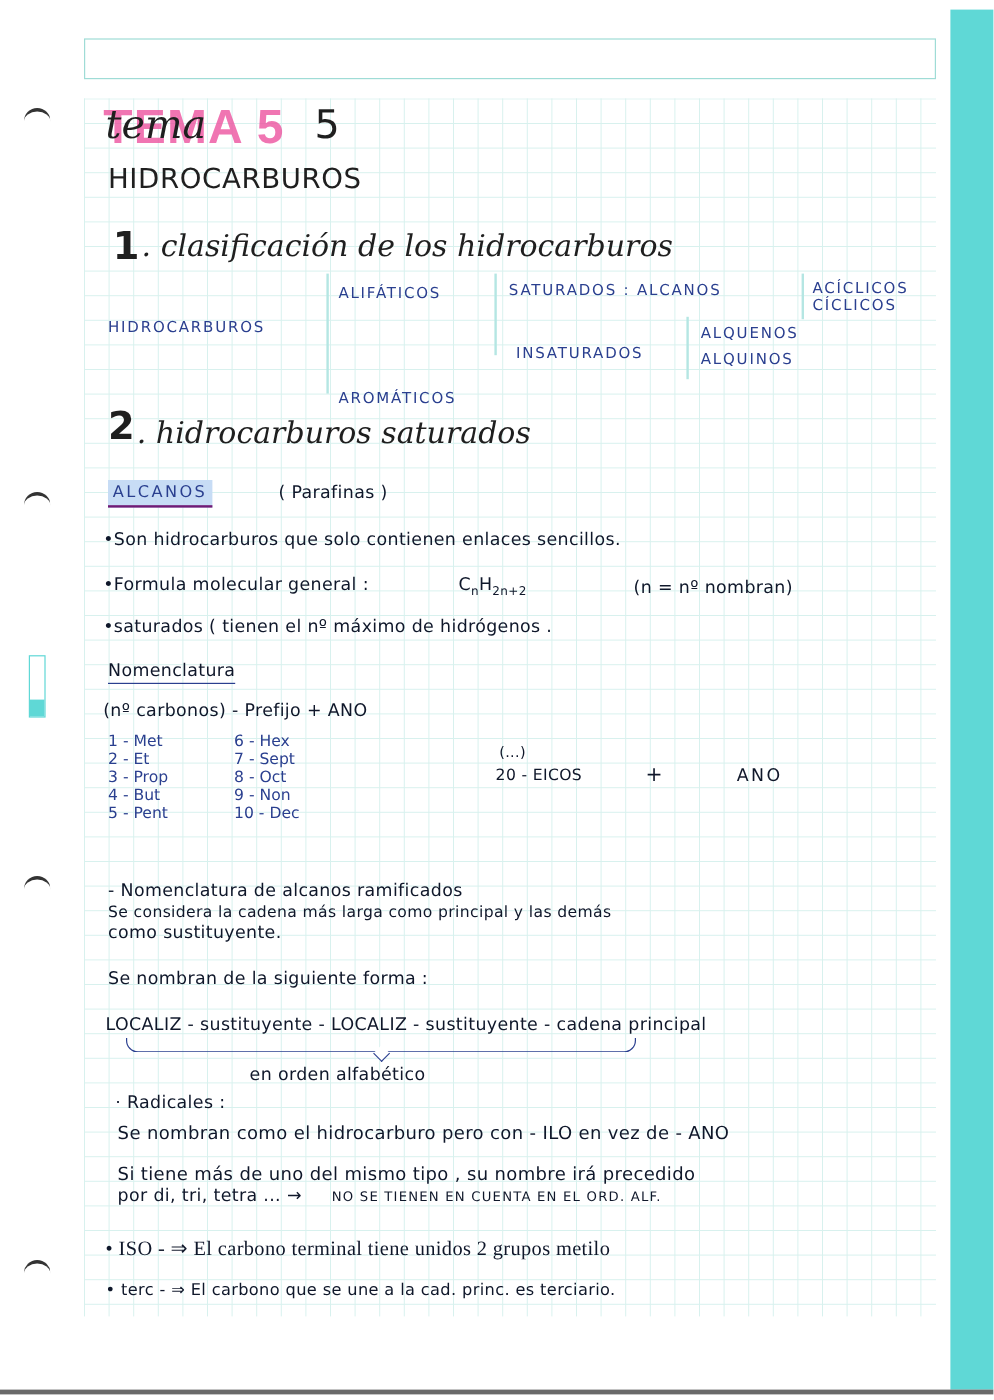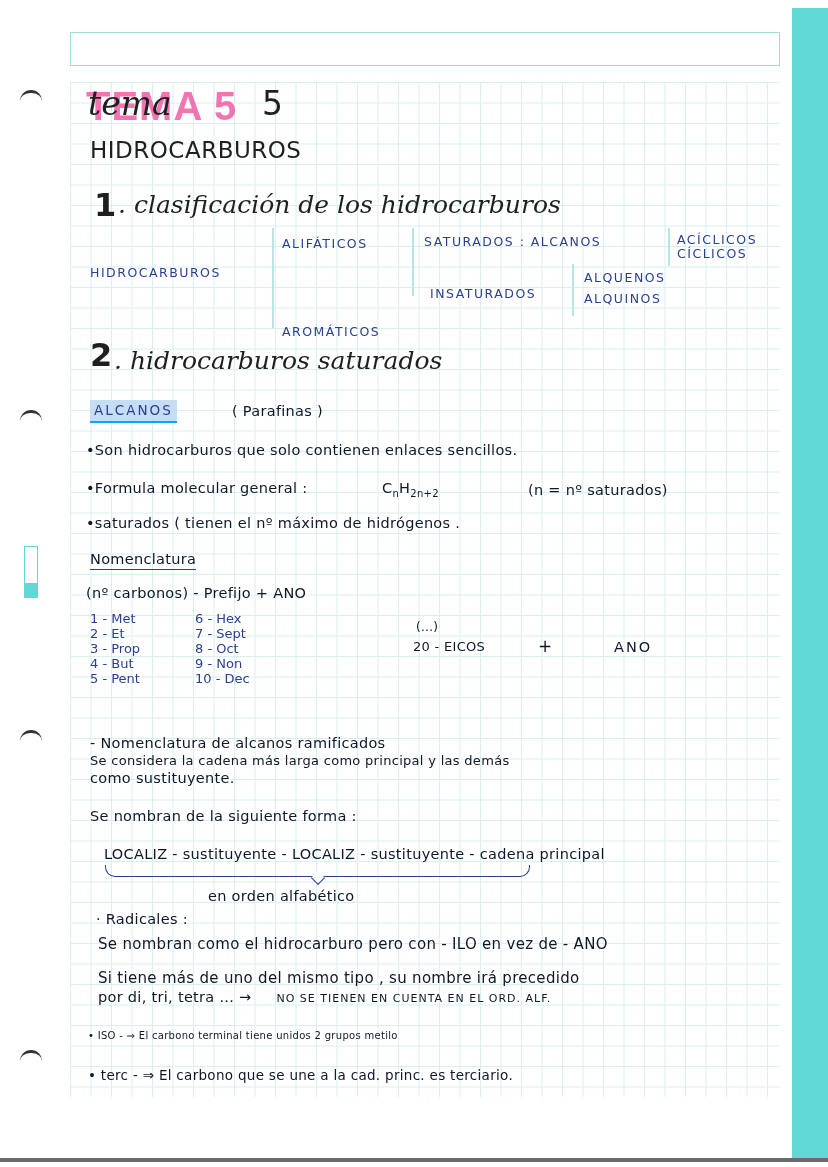--- a/index.html
+++ b/index.html
@@ -37,21 +37,21 @@
 
   .sec-num { position: absolute; font-family: "DejaVu Sans", sans-serif; font-weight: bold; font-size: 32px; color: #1f1f1f; }
   .sec-num .hl { position: absolute; left: 6px; top: 8px; width: 16px; height: 26px; background: #a9c8ef; z-index: -1; }
   .sec-title { position: absolute; font-family: "DejaVu Serif", serif; font-style: italic; font-size: 25px; color: #1f1f1f; }
 
   .small-caps { font-family: "DejaVu Sans", sans-serif; font-size: 12.5px; letter-spacing: 1.5px; color: #2a3f8f; }
   .vline { position: absolute; width: 1.5px; background: #b5e6e3; }
 
   .hand { font-family: "DejaVu Sans", sans-serif; font-size: 14.5px; color: #0f172a; letter-spacing: 0.3px; }
 
-  .alcanos-tag { position: absolute; left: 90px; top: 400px; padding: 1px 4px 2px 4px; background: #c7dcf5; border-bottom: 2px solid #0ea5e9; }
+  .alcanos-tag { position: absolute; left: 90px; top: 400px; padding: 1px 4px 2px 4px; background: #c7dcf5; border-bottom: 2px solid #701a75; }
   .alcanos-tag span { font-family: "DejaVu Sans", sans-serif; font-size: 13.5px; letter-spacing: 2px; color: #2a3f8f; }
 
   .underline { border-bottom: 1.5px solid #2a3f8f; padding-bottom: 2px; }
 
   .prefix-col { position: absolute; top: 611px; font-family: "DejaVu Sans", sans-serif; font-size: 13px; line-height: 15px; color: #2a3f8f; }
 
   .brace { position: absolute; left: 105px; top: 865px; width: 425px; height: 12px; border: 1.5px solid #2a3f8f; border-top: none; border-radius: 0 0 10px 10px; }
   .brace-tip { position: absolute; left: 313px; top: 873px; width: 10px; height: 10px; border-left: 1.5px solid #2a3f8f; border-bottom: 1.5px solid #2a3f8f; transform: rotate(-45deg); background: #fff; }
 </style>
 </head>
@@ -106,21 +106,21 @@
   <div class="alcanos-tag">
     <span>ALCANOS</span>
   </div>
   <div class="txt hand" style="left:232px; top:403px;">( Parafinas )</div>
 
   <div class="txt hand" style="left:86px; top:442px;">•Son hidrocarburos que solo contienen enlaces sencillos.</div>
   <div class="txt hand" style="left:86px; top:480px;">•Formula molecular general :</div>
   <div class="txt hand" style="left:382px; top:480px;">
     <span>C</span><sub style="font-size:10px">n</sub><span>H</span><sub style="font-size:10px">2n+2</sub>
   </div>
-  <div class="txt hand" style="left:528px; top:482px;">(n = nº saturados)</div>
+  <div class="txt hand" style="left:528px; top:482px;">(n = nº nombran)</div>
   <div class="txt hand" style="left:86px; top:515px;">•saturados ( tienen el nº máximo de hidrógenos .</div>
 
   <div class="txt hand underline" style="left:90px; top:551px;">Nomenclatura</div>
   <div class="txt hand" style="left:86px; top:585px;">(nº carbonos) - Prefijo  +  ANO</div>
 
   <div class="prefix-col" style="left:90px;">
     <div>1 - Met</div>
     <div>2 - Et</div>
     <div>3 - Prop</div>
     <div>4 - But</div>
@@ -135,29 +135,29 @@
   </div>
   <div class="txt hand" style="left:416px; top:620px; font-size:12px;">(...)</div>
   <div class="txt hand" style="left:413px; top:639px; font-size:13px;">20 - EICOS</div>
   <div class="txt hand" style="left:538px; top:636px; font-size:17px;">+</div>
   <div class="txt hand" style="left:614px; top:639px; letter-spacing:2px;">ANO</div>
 
   <div class="txt hand" style="left:90px; top:735px;">- Nomenclatura de alcanos ramificados</div>
   <div class="txt hand" style="left:90px; top:753px; font-size:13px;">Se considera la cadena más larga como principal y las demás</div>
   <div class="txt hand" style="left:90px; top:770px;">como sustituyente.</div>
   <div class="txt hand" style="left:90px; top:808px;">Se nombran de la siguiente forma :</div>
-  <div class="txt hand" style="left:104px; top:846px;text-align:center;">LOCALIZ - sustituyente - LOCALIZ - sustituyente - cadena principal</div>
+  <div class="txt hand" style="left:88px; top:846px;text-align:center;">LOCALIZ - sustituyente - LOCALIZ - sustituyente - cadena principal</div>
   <div class="brace"></div>
   <div class="brace-tip"></div>
   <div class="txt hand" style="left:208px; top:888px;">en orden alfabético</div>
 
   <div class="txt hand" style="left:96px; top:911px;">· Radicales :</div>
   <div class="txt hand" style="left:98px; top:969px; font-size:15px;">Si tiene más de uno del mismo tipo , su nombre irá precedido</div>
   <div class="txt hand" style="left:98px; top:935px; font-size:15px;">Se nombran como el hidrocarburo pero con - ILO en vez de - ANO</div>
   <div class="txt hand" style="left:98px; top:989px;">
     <span>por  di, tri, tetra ...  →</span>
     <span style="font-size:11px; letter-spacing:1px;padding-left:20px;">NO SE TIENEN EN CUENTA EN EL ORD. ALF.</span>
   </div>
-  <div class="txt hand" style="left:88px; top:1030px; font-size:10px;">• ISO - ⇒  El carbono terminal tiene unidos  2  grupos metilo</div>
+  <div class="txt hand" style="left:88px; top:1030px; font-size:17px;font-family:Liberation Serif, serif;">• ISO - ⇒  El carbono terminal tiene unidos  2  grupos metilo</div>
   <div class="txt hand" style="left:88px; top:1067px; font-size:13.5px;">• terc - ⇒  El carbono que se une a la cad. princ. es terciario.</div>
 
   <div class="bottom-line"></div>
 </div>
 
 </body></html>

